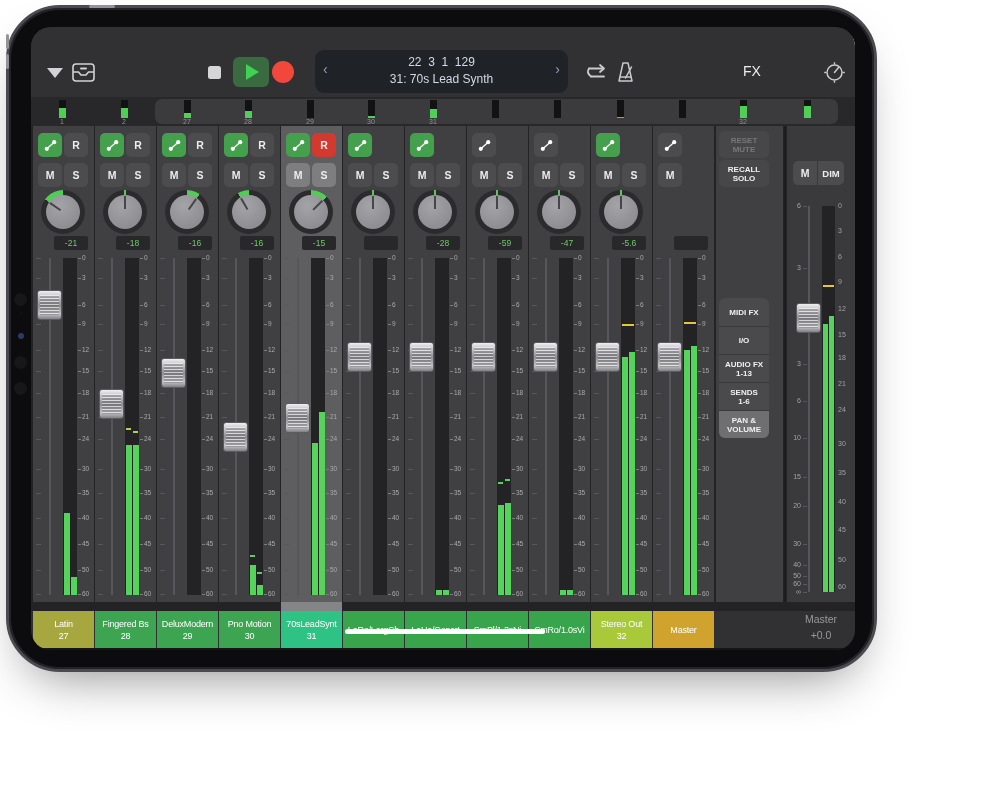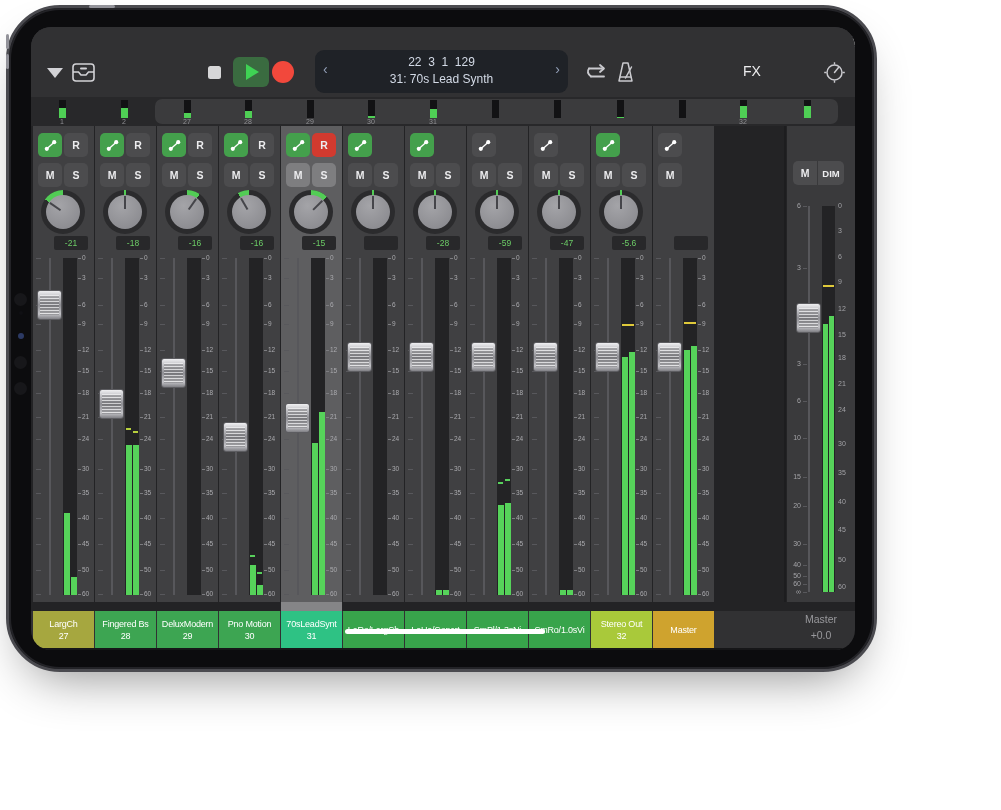--- a/index.html
+++ b/index.html
@@ -966,20 +966,36 @@
           <div class="slabel" style="top: 464px;">60</div>
           <div class="meter">
             <div class="mbar" style="left: 1px; height: 245px;"></div>
             <div class="mbar" style="left: 8px; height: 249px;"></div>
             <div class="mdash" style="left: 1px; width: 12px; top: 64px; background: rgb(223, 201, 58);"></div>
           </div>
           <div class="fcap" style="top: 216px;"></div>
         </div>
       </div>
 
+    <div id="rpanel">
+      <div class="panel-btn" style="top:5px;height:27px;color:#77777a;">RESET
+MUTE</div>
+      <div class="panel-btn" style="top:34px;height:27px;">RECALL
+SOLO</div>
+      <div class="vgroup">
+        <div class="vbtn">MIDI FX</div>
+        <div class="vbtn">I/O</div>
+        <div class="vbtn">AUDIO FX
+1-13</div>
+        <div class="vbtn">SENDS
+1-6</div>
+        <div class="vbtn vsel">PAN &amp;
+VOLUME</div>
+      </div>
+    </div>
     <div id="pdivider"></div>
 
     <div id="mstrip">
       <div class="btn" style="left:6px;top:35px;width:25px;border-radius:5px 0 0 5px;border-right:1px solid #39393b;box-sizing:border-box;">M</div>
       <div class="btn" style="left:31px;top:35px;width:26px;border-radius:0 5px 5px 0;font-size:9.5px;">DIM</div>
     <div class="ftrack" style="left: 21px; top: 80px; height: 386px; width: 2px;"></div>
         <div class="mslabel" style="left: 0px; top: 76px; width: 14px; text-align: right;">6</div>
         <div class="tickL" style="left: 16px; top: 80px; width: 4px;"></div>
         <div class="mslabel" style="left: 0px; top: 138px; width: 14px; text-align: right;">3</div>
         <div class="tickL" style="left: 16px; top: 142px; width: 4px;"></div>
@@ -1028,21 +1044,21 @@
         <div class="fcap" style="left: 9px; top: 177px;"></div>
       </div>
     <div id="mname">
       <div>Master</div>
       <div>+0.0</div>
     </div>
 
     <div id="selglow"></div>
     <div id="labels-row">
         <div class="tlabel" style="left: 2px; background: rgb(166, 167, 63); border-bottom-left-radius: 10px;">
-          <div>LargCh</div>
+          <div>Latin</div>
           <div>27</div>
         </div>
         <div class="tlabel" style="left: 64px; background: rgb(61, 165, 82);">
           <div>Fingered Bs</div>
           <div>28</div>
         </div>
         <div class="tlabel" style="left: 126px; background: rgb(61, 165, 82);">
           <div>DeluxModern</div>
           <div>29</div>
         </div>

